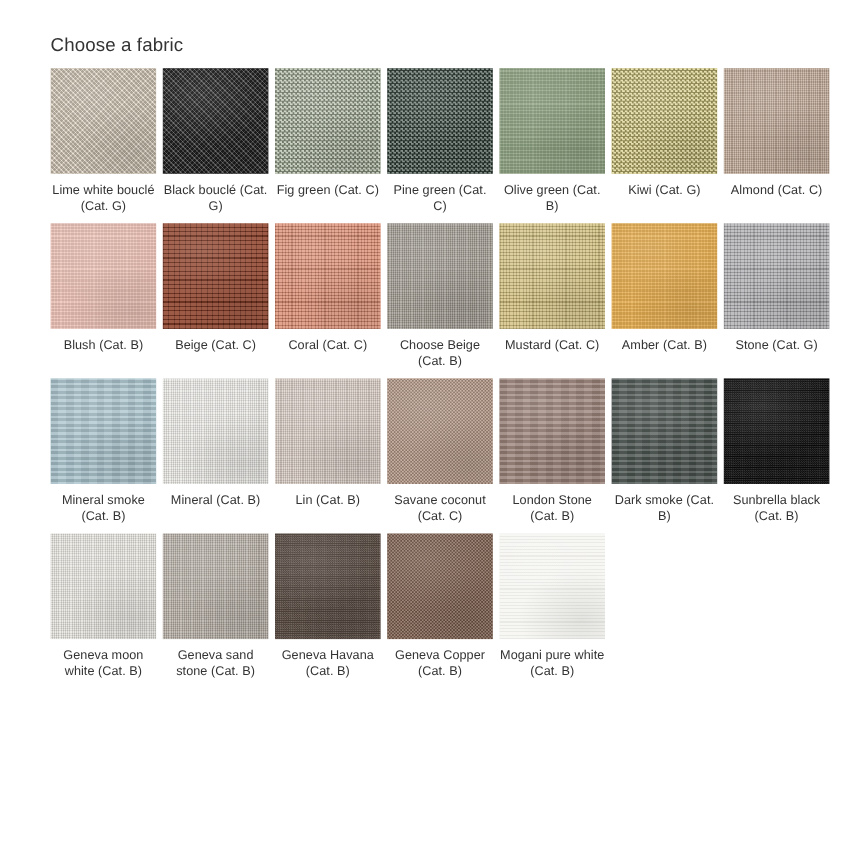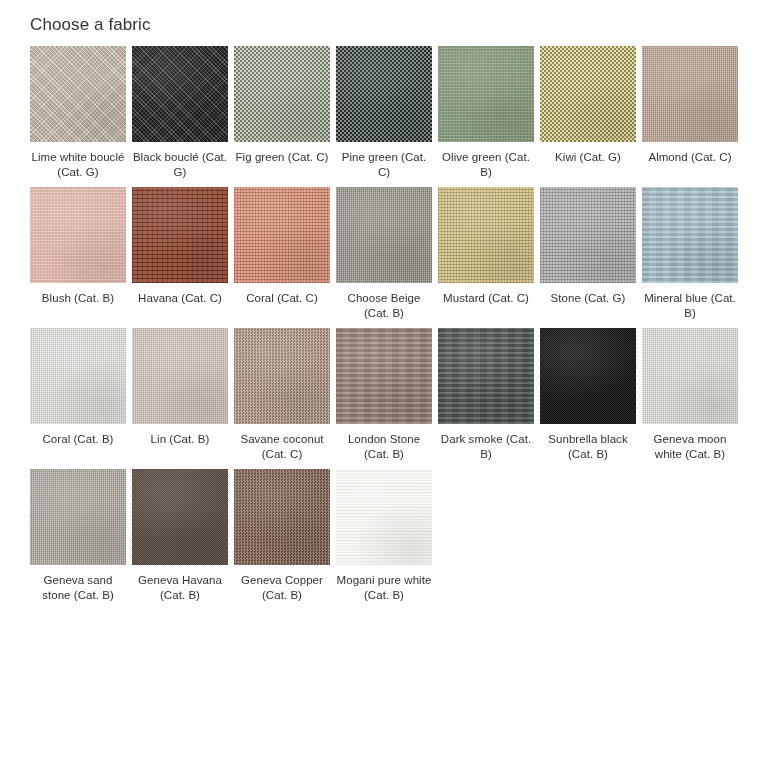--- a/index.html
+++ b/index.html
@@ -13,21 +13,21 @@
     width: 775px;
     height: 775px;
     overflow: hidden;
     font-family: "Liberation Sans", sans-serif;
     color: #333333;
     -webkit-font-smoothing: antialiased;
   }
 
   .fabric-picker {
     width: 775px;
-    padding: 0;
+    padding: 16px;
   }
 
   .picker-title {
     font-size: 17px;
     font-weight: 400;
     color: #333333;
     margin: 0;
     padding: 14px 0 0 30px;
     letter-spacing: 0.1px;
     line-height: 22px;
@@ -248,21 +248,21 @@
           <div class="tex tex-plain"></div>
           <div class="tex tex-shade"></div>
         </div>
         <div class="swatch-label">Blush (Cat. B)</div>
       </div>
       <div class="swatch-cell">
         <div class="swatch-chip" style="background-color: rgb(138, 58, 34);">
           <div class="tex tex-brick"></div>
           <div class="tex tex-shade"></div>
         </div>
-        <div class="swatch-label">Havana (Cat. C)</div>
+        <div class="swatch-label">Beige (Cat. C)</div>
       </div>
       <div class="swatch-cell">
         <div class="swatch-chip" style="background-color: rgb(217, 134, 106);">
           <div class="tex tex-grid"></div>
           <div class="tex tex-shade"></div>
         </div>
         <div class="swatch-label">Coral (Cat. C)</div>
       </div>
       <div class="swatch-cell">
         <div class="swatch-chip" style="background-color: rgb(156, 151, 141);">
@@ -272,39 +272,46 @@
         <div class="swatch-label">Choose Beige (Cat. B)</div>
       </div>
       <div class="swatch-cell">
         <div class="swatch-chip" style="background-color: rgb(207, 188, 120);">
           <div class="tex tex-grid"></div>
           <div class="tex tex-shade"></div>
         </div>
         <div class="swatch-label">Mustard (Cat. C)</div>
       </div>
       <div class="swatch-cell">
+        <div class="swatch-chip" style="background-color: rgb(232, 176, 83);">
+          <div class="tex tex-plain"></div>
+          <div class="tex tex-shade"></div>
+        </div>
+        <div class="swatch-label">Amber (Cat. B)</div>
+      </div>
+      <div class="swatch-cell">
         <div class="swatch-chip" style="background-color: rgb(170, 170, 174);">
           <div class="tex tex-grid"></div>
           <div class="tex tex-shade"></div>
         </div>
         <div class="swatch-label">Stone (Cat. G)</div>
       </div>
       <div class="swatch-cell">
         <div class="swatch-chip" style="background-color: rgb(169, 195, 204);">
           <div class="tex tex-crinkle"></div>
           <div class="tex tex-shade"></div>
         </div>
-        <div class="swatch-label">Mineral blue (Cat. B)</div>
+        <div class="swatch-label">Mineral smoke (Cat. B)</div>
       </div>
       <div class="swatch-cell">
         <div class="swatch-chip" style="background-color: rgb(233, 232, 228);">
           <div class="tex tex-linen"></div>
           <div class="tex tex-shade"></div>
         </div>
-        <div class="swatch-label">Coral (Cat. B)</div>
+        <div class="swatch-label">Mineral (Cat. B)</div>
       </div>
       <div class="swatch-cell">
         <div class="swatch-chip" style="background-color: rgb(215, 202, 194);">
           <div class="tex tex-linen"></div>
           <div class="tex tex-shade"></div>
         </div>
         <div class="swatch-label">Lin (Cat. B)</div>
       </div>
       <div class="swatch-cell">
         <div class="swatch-chip" style="background-color: rgb(179, 150, 132);">

